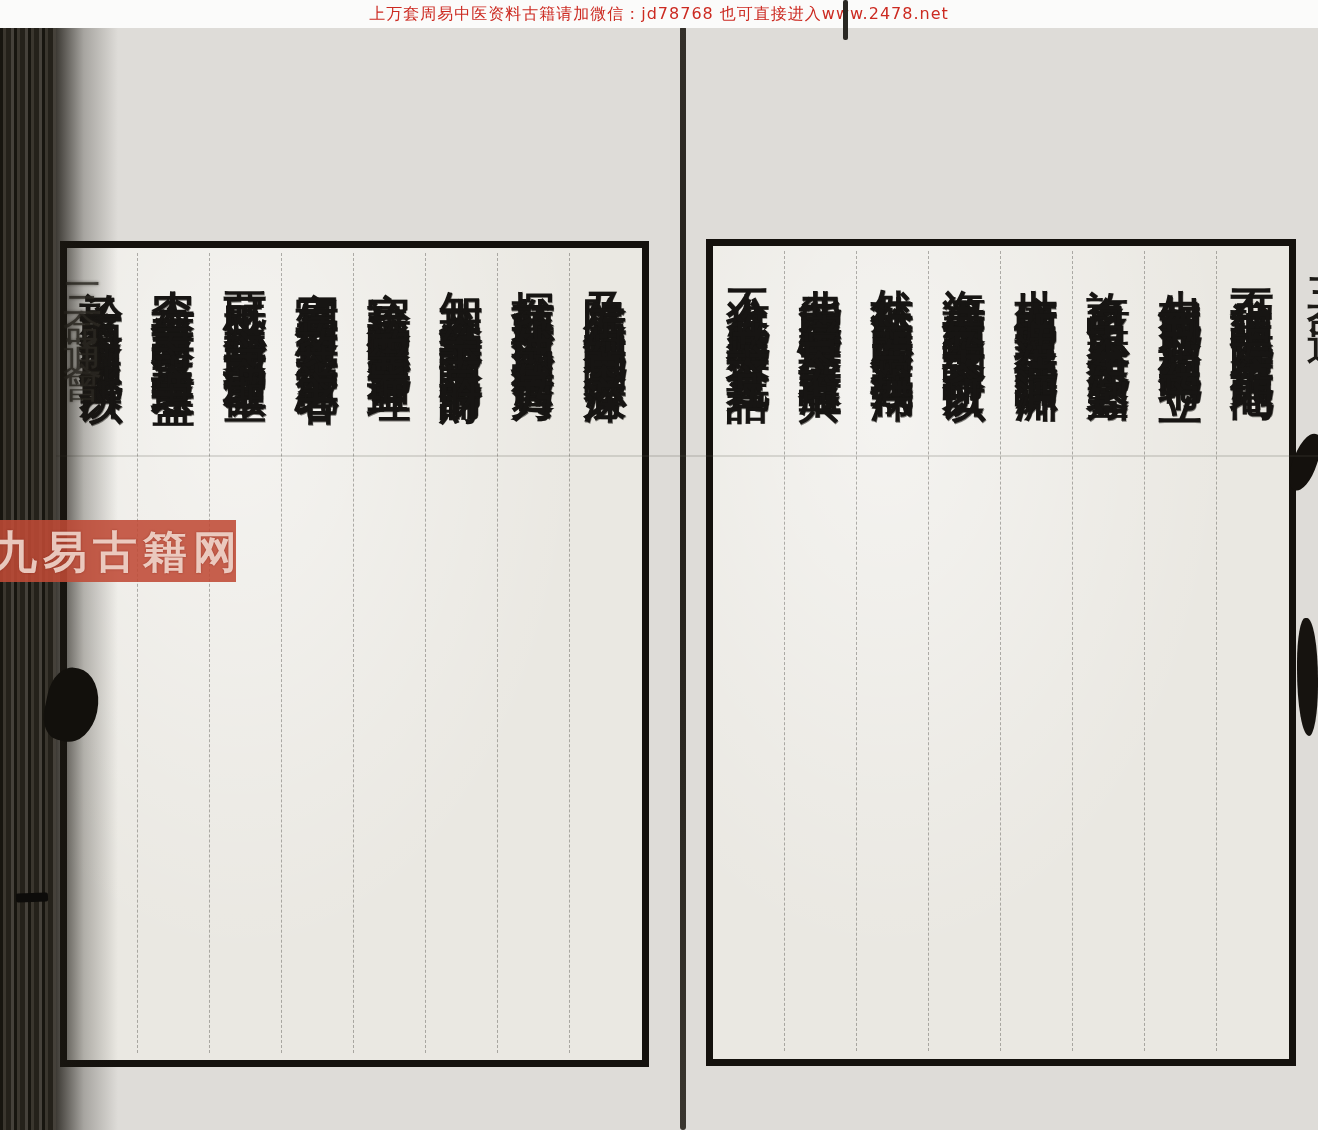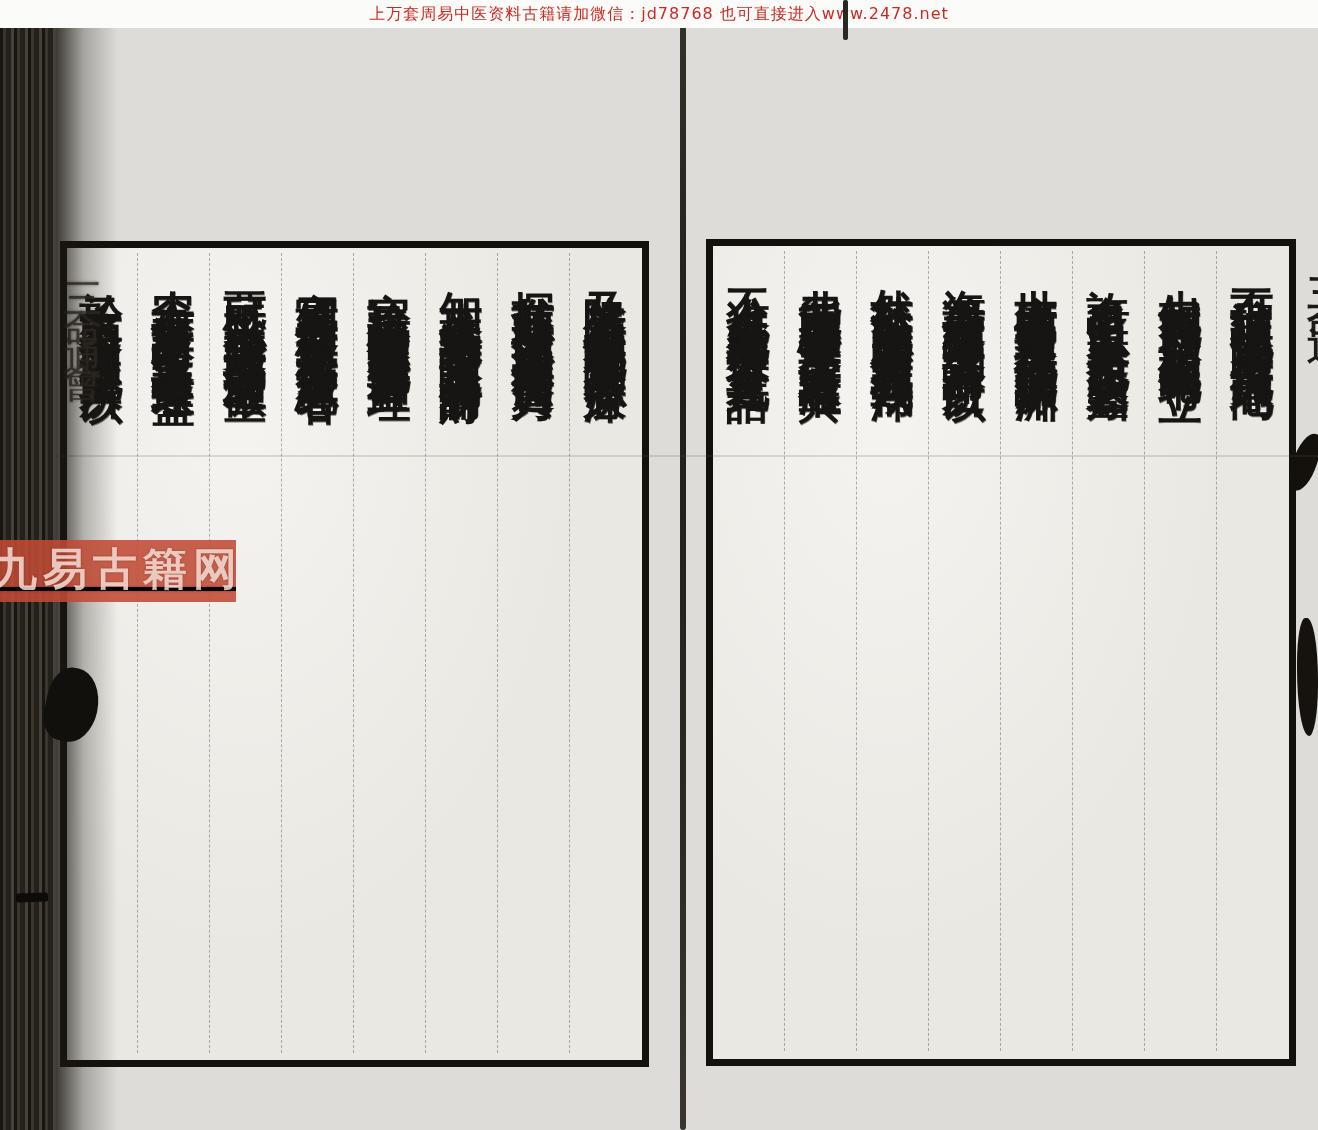--- a/index.html
+++ b/index.html
@@ -89,25 +89,24 @@
   .edge-blob-a{
     position:absolute;left:1293px;top:432px;width:24px;height:60px;z-index:8;
     background:#14110d;border-radius:60% 30% 55% 45%;transform:rotate(18deg);
   }
   .edge-blob-b{
     position:absolute;left:1297px;top:618px;width:21px;height:118px;z-index:8;
     background:#16130f;border-radius:40% 55% 45% 60%;
   }
   
   .watermark{
-    position:absolute;left:0;top:540px;width:236px;height:62px;z-index:20;
+    position:absolute;left:0;top:520px;width:236px;height:62px;z-index:20;
     background:rgba(191,74,54,.88);
-    display:flex;align-items:flex-start;justify-content:center;
+    display:flex;align-items:flex-end;justify-content:center;
     overflow:hidden;
-    text-decoration:underline;
   }
   .watermark .wm-text{
     color:rgba(255,238,228,.8);font-size:44px;font-weight:bold;
     letter-spacing:6px;white-space:nowrap;
     font-family:"DejaVu Sans","Liberation Sans",sans-serif;
     text-shadow:0 0 2px rgba(120,30,20,.6);
   }
   
   .crease{
     position:absolute;left:0;top:455px;width:1318px;height:2px;z-index:9;

